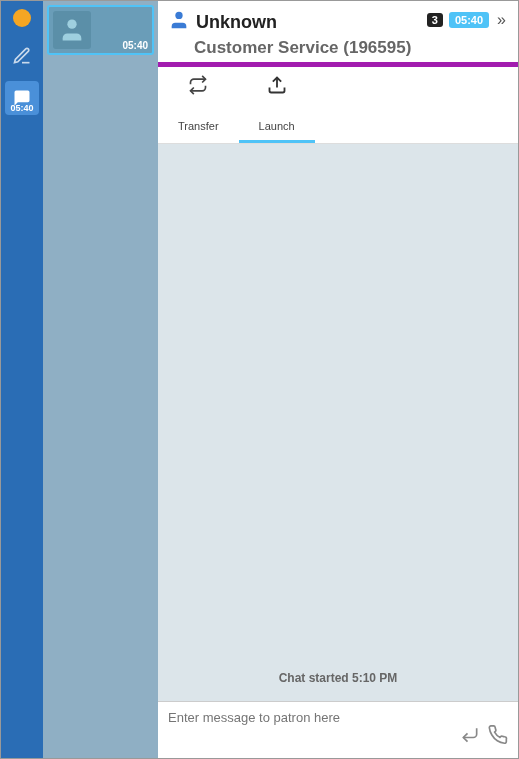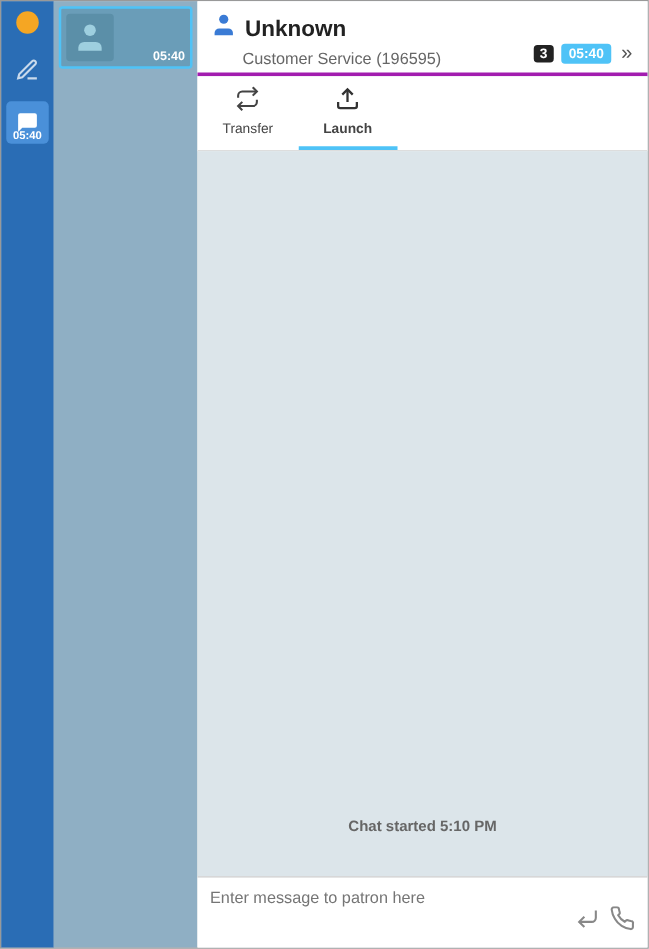--- a/index.html
+++ b/index.html
@@ -102,24 +102,24 @@
     .main-content {
       flex: 1;
       display: flex;
       flex-direction: column;
       background: #e8eef2;
     }
 
     
     .chat-header {
       background: #fff;
-      border-bottom: 3px solid #a21caf;
+      border-bottom: 5px solid #a21caf;
       padding: 8px 10px 4px 10px;
       display: flex;
-      align-items: flex-end;
+      align-items: flex-start;
       justify-content: space-between;
     }
 
     .header-left {
       display: flex;
       flex-direction: column;
     }
 
     .header-title-row {
       display: flex;
@@ -127,24 +127,25 @@
       gap: 6px;
     }
 
     .header-name {
       font-size: 18px;
       font-weight: bold;
       color: #222;
     }
 
     .header-subtitle {
-      font-size: 13px;
+      font-size: 17px;
       color: #666;
       margin-top: 2px;
       margin-left: 26px;
+      font-weight: bold;
     }
 
     .header-right {
       display: flex;
       align-items: center;
       gap: 6px;
     }
 
     .badge-number {
       background: #222;
@@ -185,48 +186,47 @@
       display: flex;
       flex-direction: column;
       align-items: center;
       justify-content: center;
       padding: 8px 20px;
       cursor: pointer;
       border: none;
       background: none;
       color: #444;
       font-size: 11px;
-      gap: 3px;
+      gap: 20px;
       border-bottom: 3px solid transparent;
     }
 
     .toolbar-btn.active {
       border-bottom: 3px solid #4fc3f7;
-      font-weight: bold;
     }
 
     .toolbar-btn-icon {
       font-size: 18px;
       color: #444;
     }
 
     .toolbar-btn-label {
       font-size: 11px;
       color: #444;
     }
 
     
     .chat-area {
       flex: 1;
       background: #dce5ea;
       overflow-y: auto;
       display: flex;
       flex-direction: column;
       justify-content: flex-end;
-      padding: 27px;
+      padding: 10px;
     }
 
     .chat-started-msg {
       text-align: center;
       color: #666;
       font-size: 12px;
       font-weight: bold;
       margin-bottom: 6px;
     }
 

